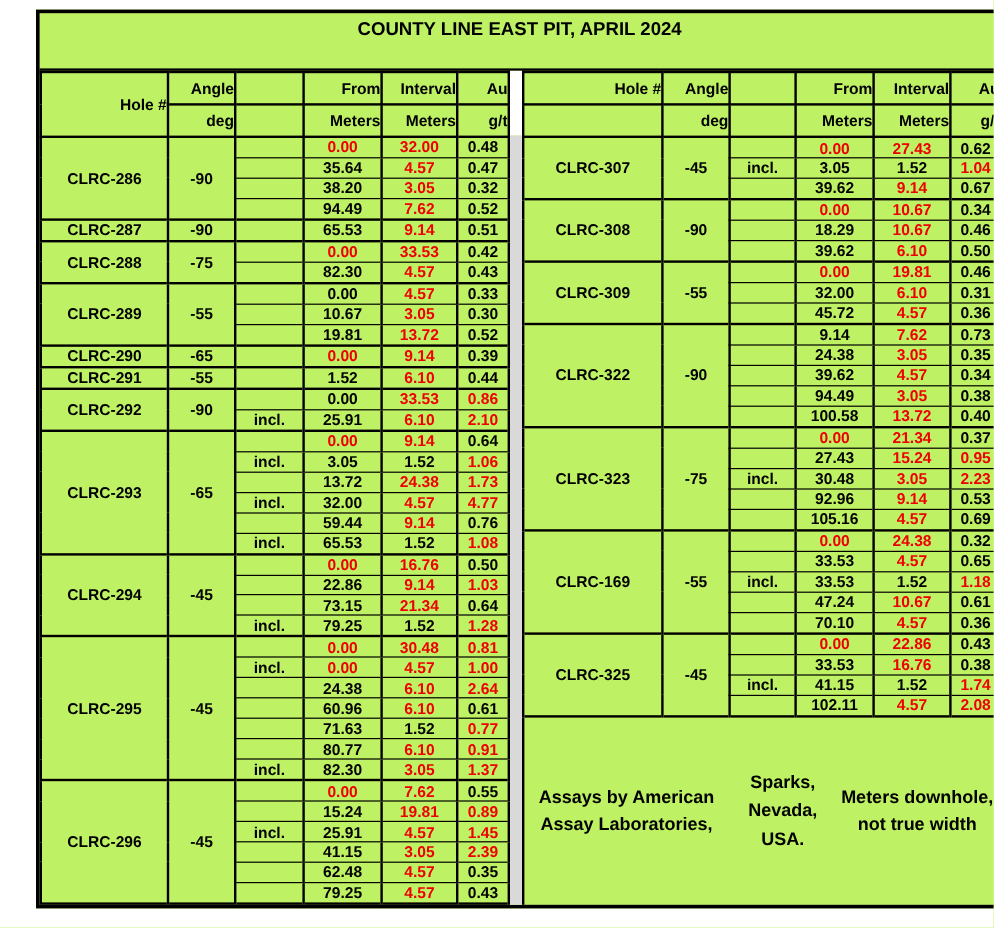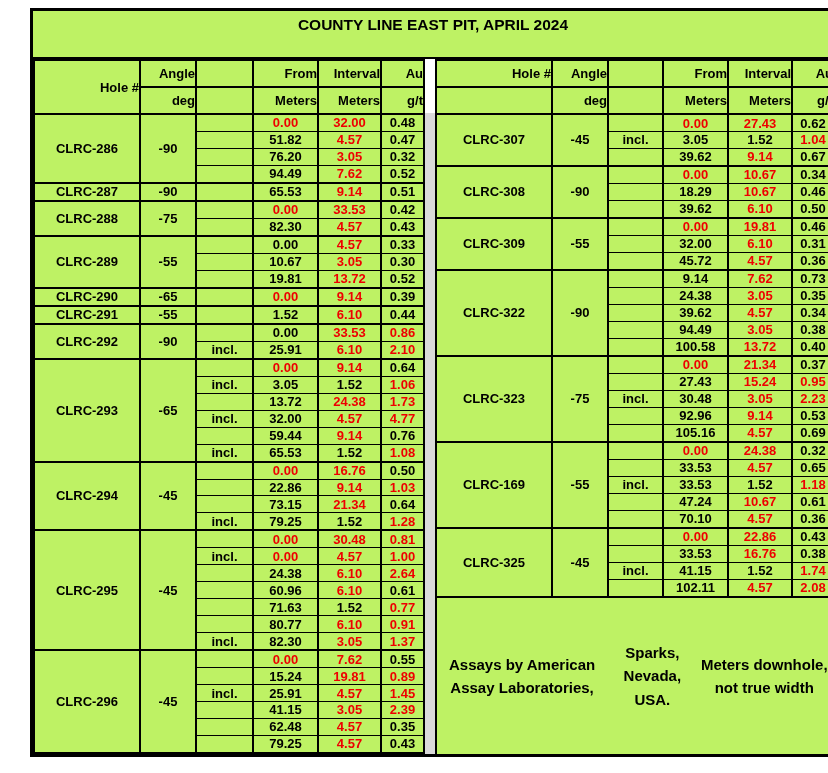--- a/index.html
+++ b/index.html
@@ -105,27 +105,27 @@
           <tr class="group-start">
             <td rowspan="4" class="hole">CLRC-286</td>
             <td rowspan="4" class="angle">-90</td>
             <td></td>
             <td class="red">0.00</td>
             <td class="red">32.00</td>
             <td>0.48</td>
           </tr>
           <tr>
             <td></td>
-            <td>51.82</td>
+            <td>35.64</td>
             <td class="red">4.57</td>
             <td>0.47</td>
           </tr>
           <tr>
             <td></td>
-            <td>76.20</td>
+            <td>38.20</td>
             <td class="red">3.05</td>
             <td>0.32</td>
           </tr>
           <tr>
             <td></td>
             <td>94.49</td>
             <td class="red">7.62</td>
             <td>0.52</td>
           </tr>
           <tr class="group-start">

